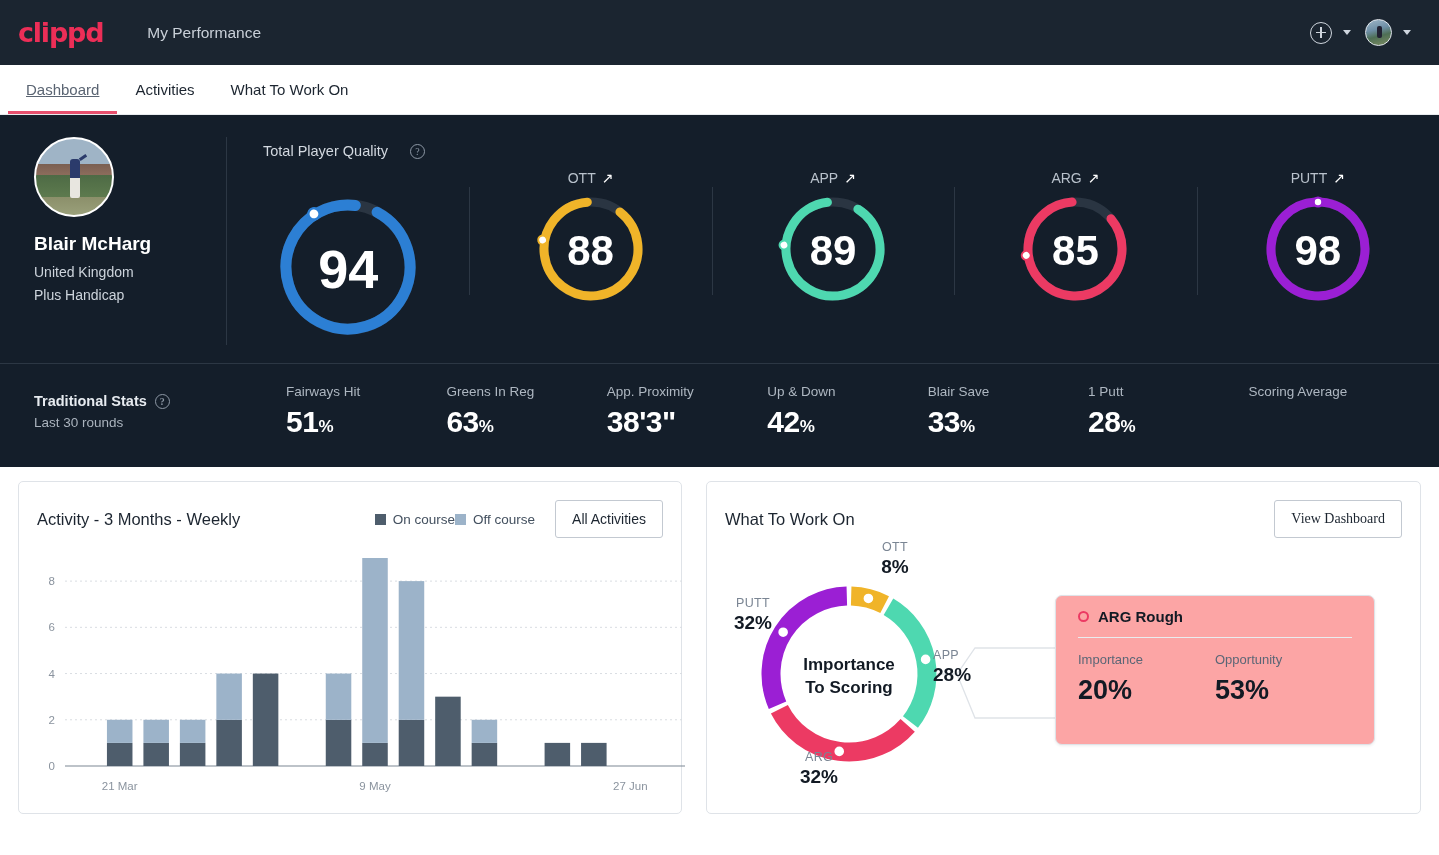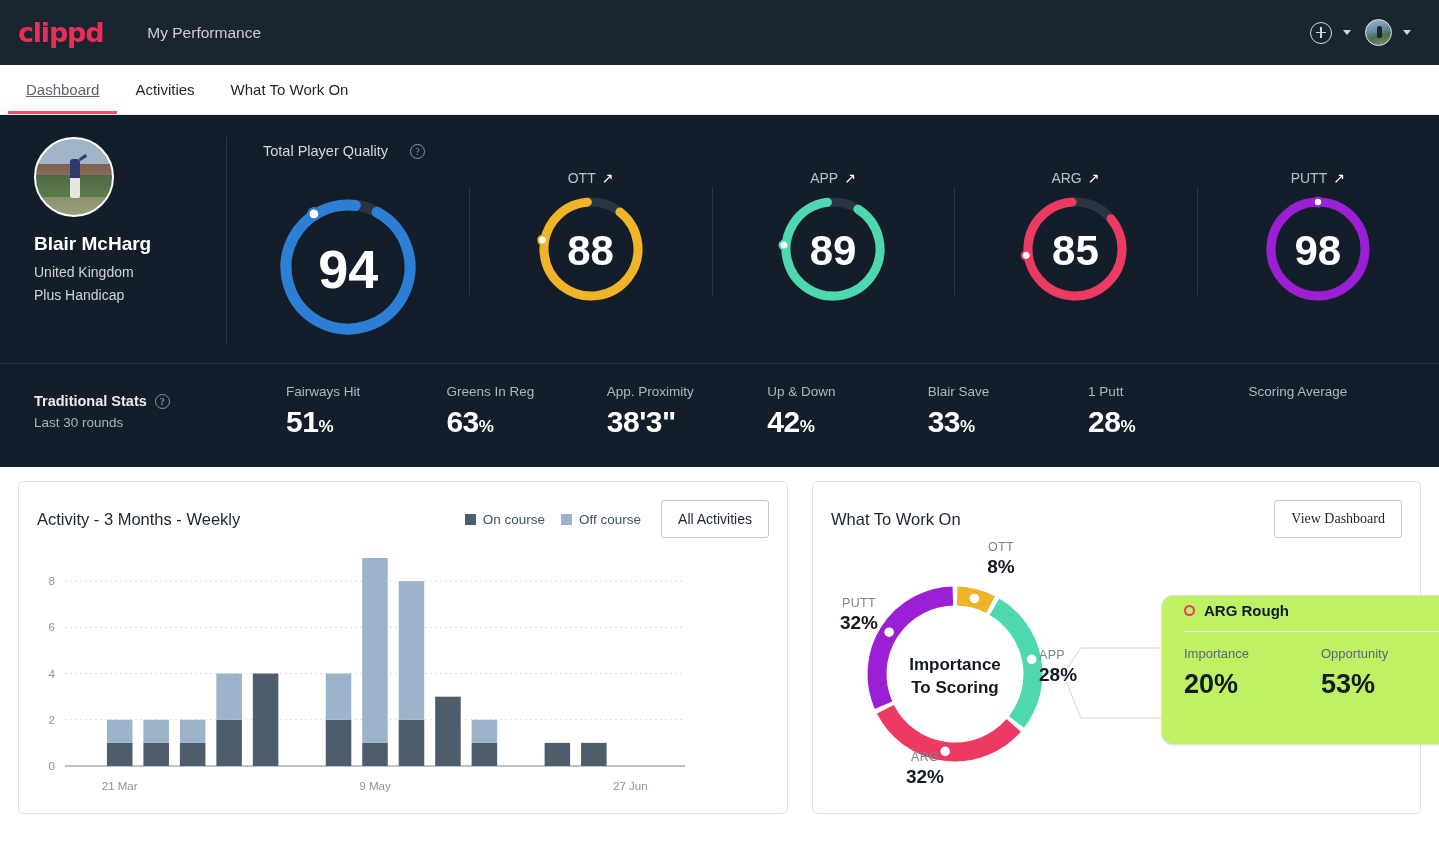--- a/index.html
+++ b/index.html
@@ -135,44 +135,44 @@
   .trad-items { flex:1; display:flex; }
   .trad-item { flex:1; }
   .trad-lab { font-size: 13.5px; color:#aeb7c1; margin-bottom: 6px; }
   .trad-val { font-size: 30px; font-weight: bold; color:#fff; letter-spacing:-0.5px; }
   .trad-val .unit { font-size: 17px; font-weight: bold; }
   
   .bottom { display:flex; gap: 24px; padding: 14px 18px; background:#fff; }
   .panel {
     border: 1px solid #dfe3e8; border-radius: 5px; background:#fff;
   }
-  .panel-left { width: 770px; height: 333px; }
+  .panel-left { width: 664px; height: 333px; }
   .panel-right { flex:1; height: 333px; }
   .panel-head {
     display:flex; align-items:center; padding: 18px 18px 0 18px; height: 56px;
   }
   .panel-title { font-size: 16.5px; color:#1c2530; }
-  .legend { display:flex; align-items:center; gap: 16px; margin-left: auto; }
+  .legend { display:flex; align-items:center; margin-left: auto; }
   .legend-item { display:flex; align-items:center; gap:7px; font-size:13.5px; color:#43505f; }
   .sw { width:11px; height:11px; }
   .btn {
     border: 1px solid #c3c9d1; background:#fff; border-radius:3px;
     font-size: 14px; color:#1c2530; padding: 10px 16px; cursor:pointer;
     font-family:"Liberation Sans", sans-serif; white-space:nowrap;
   }
   .btn.ml { margin-left: 20px; }
   .btn.auto { margin-left:auto;font-family:Liberation Serif, serif; }
   
   .chart-wrap { position: relative; padding: 14px 12px 0 12px; }
   
   .wtw-body { position: relative; height: 272px; }
   .card {
     position:absolute; left: 348px; top: 57px; width: 320px; height: 150px;
-    border: 1px solid #dfe3e8; border-radius: 12px; background:#bef264;
-    box-shadow: 0 1px 3px rgba(0,0,0,.07); padding: 6px 22px;
+    border: 1px solid #dfe3e8; border-radius: 7px; background:#fca5a5;
+    box-shadow: 0 1px 3px rgba(0,0,0,.07); padding: 12px 22px;
   }
   .card-head { display:flex; align-items:center; gap:9px; padding-bottom: 12px;
     border-bottom: 1px solid #e9ecef; }
   .ring-dot {
     width: 11px; height: 11px; border-radius:50%; border: 2px solid #ec3a63;
   }
   .card-title { font-size: 15px; font-weight: bold; color:#121a24; }
   .card-cols { display:flex; padding-top: 14px; }
   .card-col { flex:1; }
   .card-lab { font-size: 13px; color:#5b6676; margin-bottom: 8px; }

